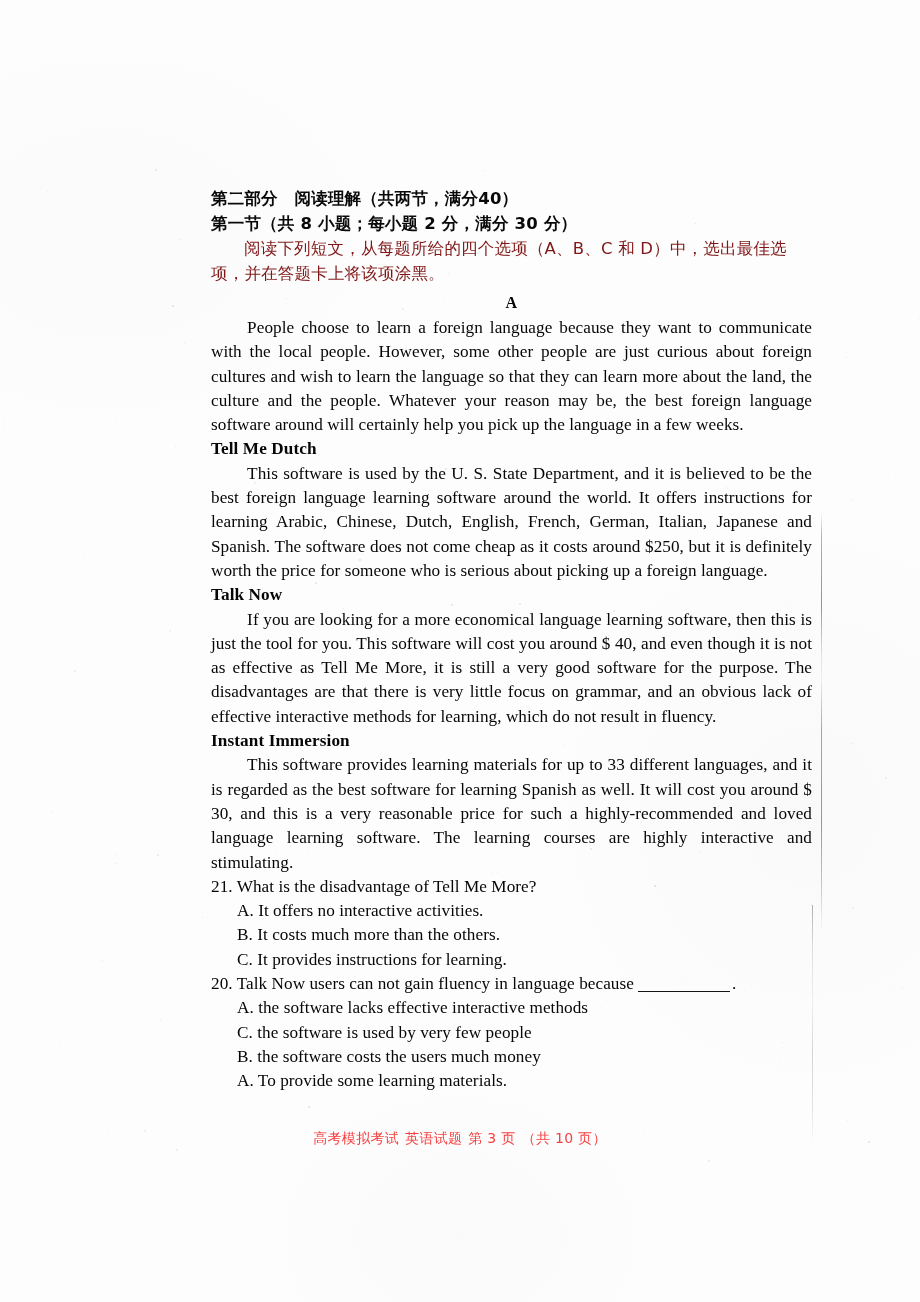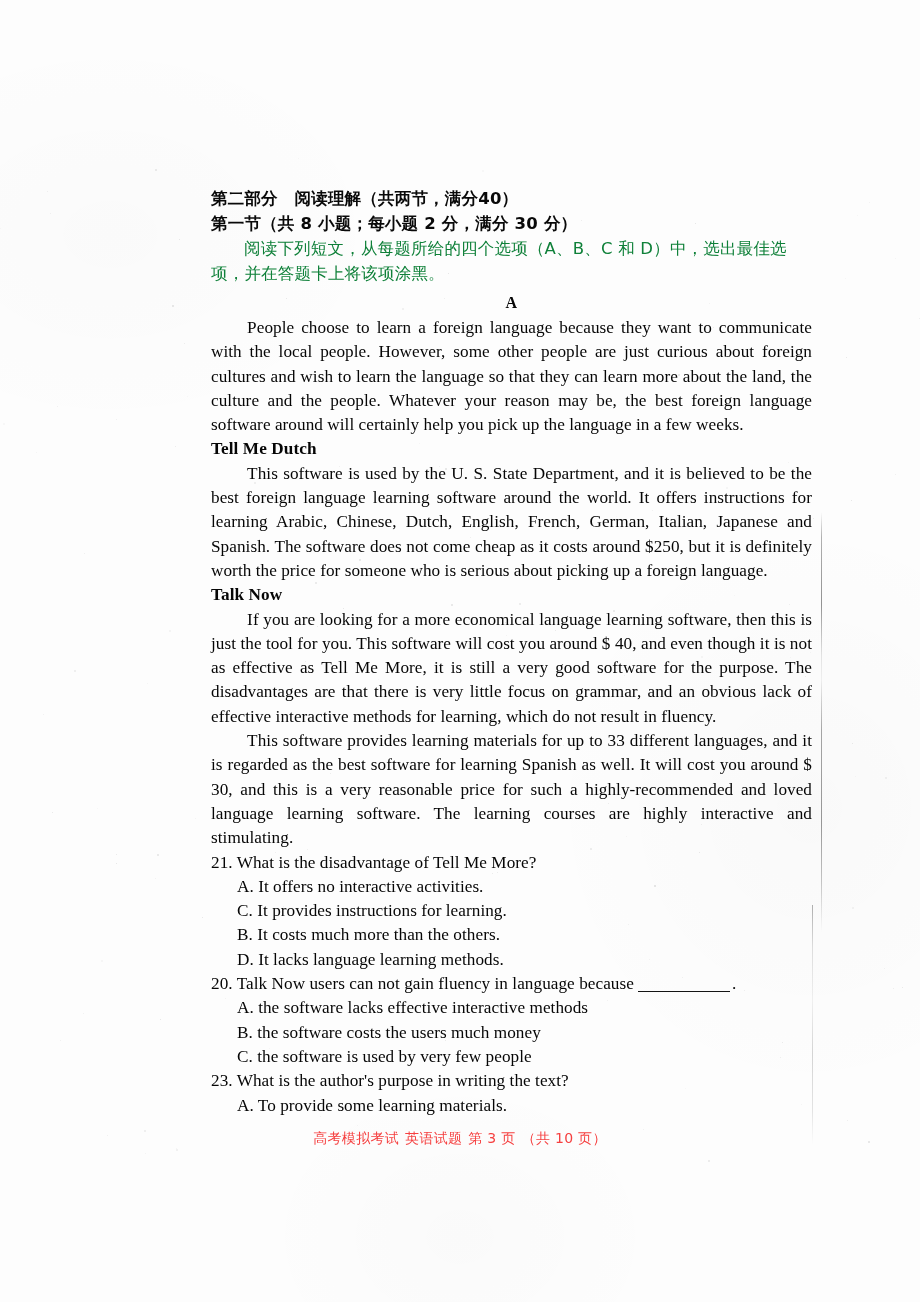--- a/index.html
+++ b/index.html
@@ -90,21 +90,21 @@
     font-size: 16.5px;
     line-height: 25px;
     letter-spacing: 0.2px;
     color: #101010;
   }
   .cn-body {
     font-family: "DejaVu Sans", "Liberation Sans", sans-serif;
     font-size: 16.5px;
     line-height: 25px;
     letter-spacing: 0.2px;
-    color: #15803d;
+    color: #7f1d1d;
   }
   .cn-indent { text-indent: 2em; }
 
   .sec-letter {
     text-align: center;
     font-weight: bold;
     font-size: 16px;
     line-height: 26px;
     margin-top: 4px;
     letter-spacing: 0.5px;
@@ -187,34 +187,33 @@
       <div class="sec-letter">A</div>
 
       <p class="en indent">People choose to learn a foreign language because they want to communicate with the local people. However, some other people are just curious about foreign cultures and wish to learn the language so that they can learn more about the land, the culture and the people. Whatever your reason may be, the best foreign language software around will certainly help you pick up the language in a few weeks.</p>
 
       <p class="sub-head">Tell Me Dutch</p>
       <p class="en indent">This software is used by the U. S. State Department, and it is believed to be the best foreign language learning software around the world. It offers instructions for learning Arabic, Chinese, Dutch, English, French, German, Italian, Japanese and Spanish. The software does not come cheap as it costs around $250, but it is definitely worth the price for someone who is serious about picking up a foreign language.</p>
 
       <p class="sub-head">Talk Now</p>
       <p class="en indent">If you are looking for a more economical language learning software, then this is just the tool for you. This software will cost you around $ 40, and even though it is not as effective as Tell Me More, it is still a very good software for the purpose. The disadvantages are that there is very little focus on grammar, and an obvious lack of effective interactive methods for learning, which do not result in fluency.</p>
 
+      <p class="sub-head">Instant Immersion</p>
       <p class="en indent">This software provides learning materials for up to 33 different languages, and it is regarded as the best software for learning Spanish as well. It will cost you around $ 30, and this is a very reasonable price for such a highly-recommended and loved language learning software. The learning courses are highly interactive and stimulating.</p>
 
       <p class="q"><span>21.</span> <span>What is the disadvantage of Tell Me More?</span></p>
       <p class="opt">A. It offers no interactive activities.</p>
+      <p class="opt">B. It costs much more than the others.</p>
       <p class="opt">C. It provides instructions for learning.</p>
-      <p class="opt">B. It costs much more than the others.</p>
-      <p class="opt">D. It lacks language learning methods.</p>
 
       <p class="q"><span>20.</span> <span>Talk Now users can not gain fluency in language because</span><span class="blank-line"></span><span>.</span></p>
       <p class="opt">A. the software lacks effective interactive methods</p>
+      <p class="opt">C. the software is used by very few people</p>
       <p class="opt">B. the software costs the users much money</p>
-      <p class="opt">C. the software is used by very few people</p>
-
-      <p class="q"><span>23.</span> <span>What is the author's purpose in writing the text?</span></p>
+
       <p class="opt">A. To provide some learning materials.</p>
 
     </div>
 
     <div id="page-footer">
       <span class="seg">高考模拟考试</span><span class="seg">英语试题</span><span class="seg">第 3 页</span><span class="seg">（共 10 页）</span>
     </div>
   </div>
 
   <div id="scan-streak-right"></div>

